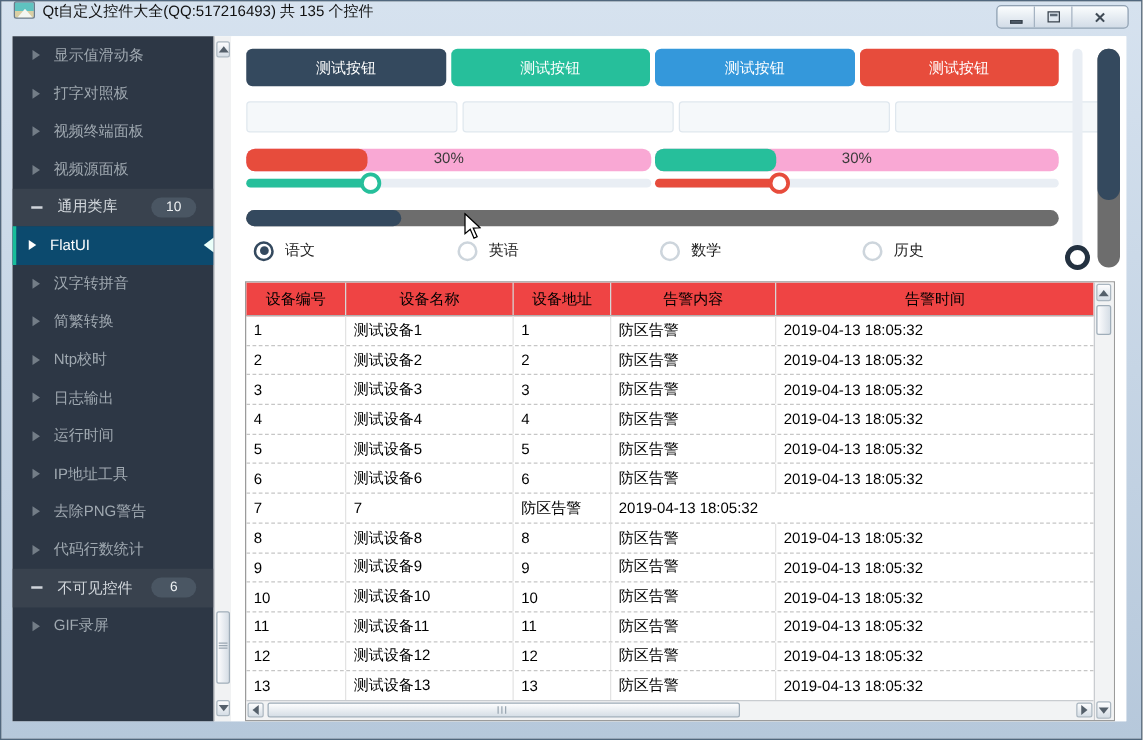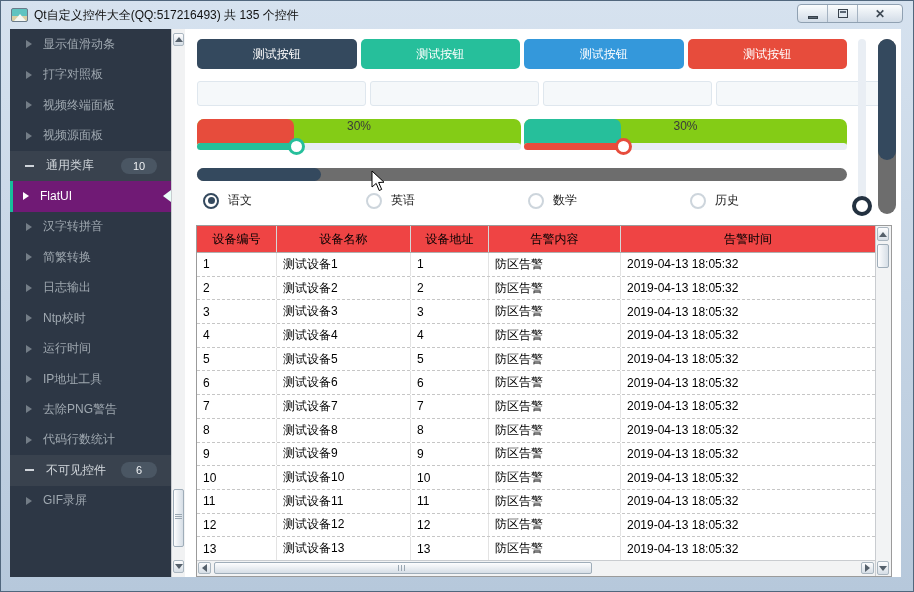--- a/index.html
+++ b/index.html
@@ -4,21 +4,21 @@
 <style>
   * { box-sizing: border-box; margin: 0; padding: 0; }
   html,body { width:914px; height:592px; }
   body { font-family:"Liberation Sans", sans-serif; background:#999; overflow:hidden; }
 
   
   .window { position:relative; width:914px; height:592px;
     background:linear-gradient(#d6e2ef,#b6c8db);
     border:1px solid #51677d; }
   .titlebar { position:absolute; left:1px; top:0; right:1px; height:28px;
-    display:flex; align-items:center; padding-left:9px; }
+    display:flex; align-items:flex-start; padding-left:9px; }
   .app-icon { width:17px; height:14px; margin-right:6px; border:1px solid #6a7b8a; border-radius:2px;
     background:linear-gradient(#5fc3c0 55%, #d9cfa4 55%); position:relative; overflow:hidden; }
   .app-icon:after { content:""; position:absolute; left:2px; bottom:0;
     border-left:6px solid transparent; border-right:6px solid transparent; border-bottom:7px solid #f4f7f2; }
   .title-text { font-size:12px; color:#111; }
   .winbtns { position:absolute; right:9px; top:3px; display:flex; height:19px;
     border:1px solid #90a1b2; border-radius:4px; overflow:hidden;
     background:linear-gradient(#fbfdfe,#d2dce7); }
   .winbtn { width:30px; height:100%; display:flex; align-items:center; justify-content:center;
     border-right:1px solid #a5b3c2; color:#4a5560; font-size:11px; cursor:default; }
@@ -33,21 +33,21 @@
   
   .sidebar { width:161px; background:#2d3745; display:flex; flex-direction:column; overflow:hidden; }
   .sb-item { height:30.45px; flex:0 0 30.45px; display:flex; align-items:center; position:relative;
     color:#9fa8b0; font-size:12px; cursor:default; }
   .sb-caret { width:0; height:0; margin-left:16px; margin-right:11px;
     border-top:4px solid transparent; border-bottom:4px solid transparent; border-left:6px solid #737d87; }
   .sb-item.group { background:#39424e; color:#d3d8dd; }
   .sb-minus { width:9px; height:2px; background:#cfd4da; margin-left:15px; margin-right:12px; }
   .sb-badge { position:absolute; right:14px; width:36px; height:16px; border-radius:8px;
     background:#4a5663; color:#eef1f3; font-size:11px; display:flex; align-items:center; justify-content:center; }
-  .sb-item.selected { background:#701a75; color:#ffffff; }
+  .sb-item.selected { background:#0c4a6e; color:#ffffff; }
   .sb-item.selected .sb-caret { border-left-color:#ffffff; margin-left:13px; }
   .sb-item.selected:before { content:""; position:absolute; left:0; top:0; bottom:0; width:3px; background:#17bd9a; }
   .sb-item.selected:after { content:""; position:absolute; right:0; top:50%; margin-top:-6px;
     border-top:6px solid transparent; border-bottom:6px solid transparent; border-right:8px solid #eafff9; }
 
   
   .sb-scroll { width:14px; background:#f1f2f3; border-left:1px solid #c9ccd0; position:relative; }
   .arrow-up, .arrow-dn, .arrow-lf, .arrow-rt { width:0; height:0; }
   .arrow-up { border-left:4px solid transparent; border-right:4px solid transparent; border-bottom:5px solid #55606b; }
   .arrow-dn { border-left:4px solid transparent; border-right:4px solid transparent; border-top:5px solid #55606b; }
@@ -65,21 +65,21 @@
   .main { flex:1; position:relative; background:#fff; }
 
   .btn-row, .input-row { position:absolute; left:12px; width:650px; display:flex; gap:4px; }
   .btn-row { top:10px; height:30px; }
   .test-btn { flex:1; border:none; border-radius:5px; color:#fff; font-size:12px;
     font-family:"Liberation Sans",sans-serif; cursor:default; }
   .input-row { top:52px; height:25px; }
   .flat-input { flex:1; border:1px solid #dfe7ee; border-radius:3px; background:#f5f8fa;
     font-size:12px; padding:0 6px; color:#333; }
 
-  .progress { position:absolute; top:90px; height:30px; background:#84cc16; border-radius:7px; }
+  .progress { position:absolute; top:90px; height:18px; background:#f9a8d4; border-radius:7px; }
   .progress .fill { position:absolute; left:0; top:0; bottom:0; border-radius:7px; }
   .progress .plabel { position:absolute; inset:0; text-align:center; font-size:12px; color:#3a3a3a; line-height:14px; }
 
   .slider { position:absolute; top:109px; height:17px; }
   .slider .track { position:absolute; left:0; right:0; top:5px; height:7px; background:#e9eef4; border-radius:4px; }
   .slider .sfill { position:absolute; left:0; top:5px; height:7px; border-radius:4px; }
   .slider .handle { position:absolute; top:0; width:17px; height:17px; border-radius:50%;
     background:#fff; border:3px solid #000; }
 
   .darkbar { position:absolute; left:12px; top:139px; width:650px; height:13px;
@@ -182,25 +182,25 @@
         <div class="sb-item">
           <span class="sb-caret"></span>
           <span class="sb-label">汉字转拼音</span>
         </div>
         <div class="sb-item">
           <span class="sb-caret"></span>
           <span class="sb-label">简繁转换</span>
         </div>
         <div class="sb-item">
           <span class="sb-caret"></span>
+          <span class="sb-label">Ntp校时</span>
+        </div>
+        <div class="sb-item">
+          <span class="sb-caret"></span>
           <span class="sb-label">日志输出</span>
-        </div>
-        <div class="sb-item">
-          <span class="sb-caret"></span>
-          <span class="sb-label">Ntp校时</span>
         </div>
         <div class="sb-item">
           <span class="sb-caret"></span>
           <span class="sb-label">运行时间</span>
         </div>
         <div class="sb-item">
           <span class="sb-caret"></span>
           <span class="sb-label">IP地址工具</span>
         </div>
         <div class="sb-item">
@@ -352,21 +352,20 @@
               </div>
               <div class="trow">
                 <div class="tcell">6</div>
                 <div class="tcell">测试设备6</div>
                 <div class="tcell">6</div>
                 <div class="tcell">防区告警</div>
                 <div class="tcell">2019-04-13 18:05:32</div>
               </div>
               <div class="trow">
                 <div class="tcell">7</div>
-                <div class="tcell">测试设备7</div>
                 <div class="tcell">7</div>
                 <div class="tcell">防区告警</div>
                 <div class="tcell">2019-04-13 18:05:32</div>
               </div>
               <div class="trow">
                 <div class="tcell">8</div>
                 <div class="tcell">测试设备8</div>
                 <div class="tcell">8</div>
                 <div class="tcell">防区告警</div>
                 <div class="tcell">2019-04-13 18:05:32</div>

